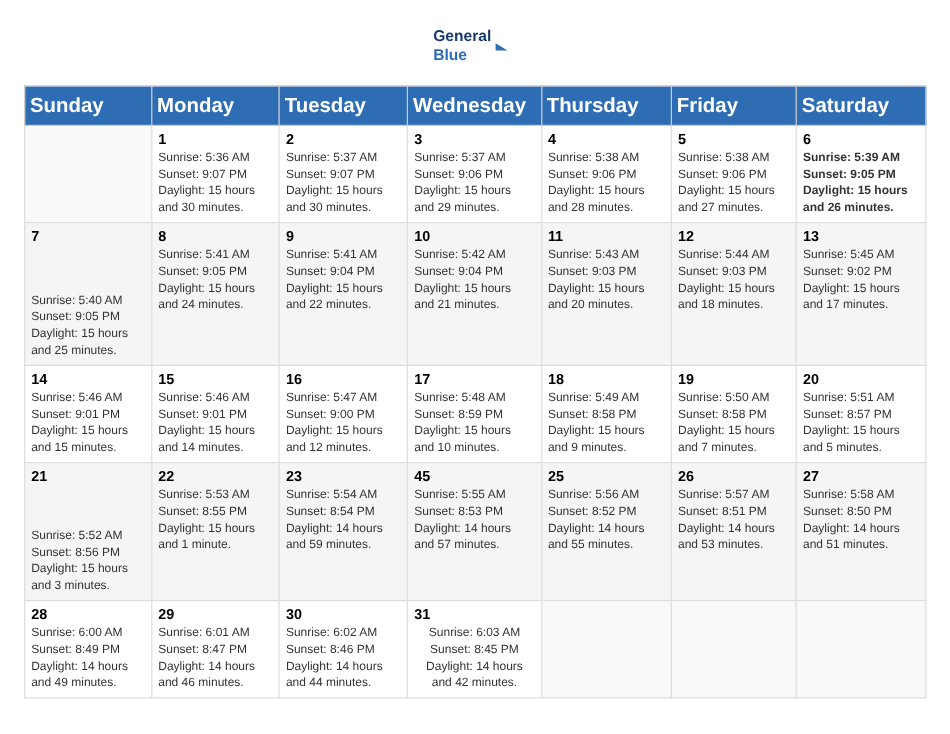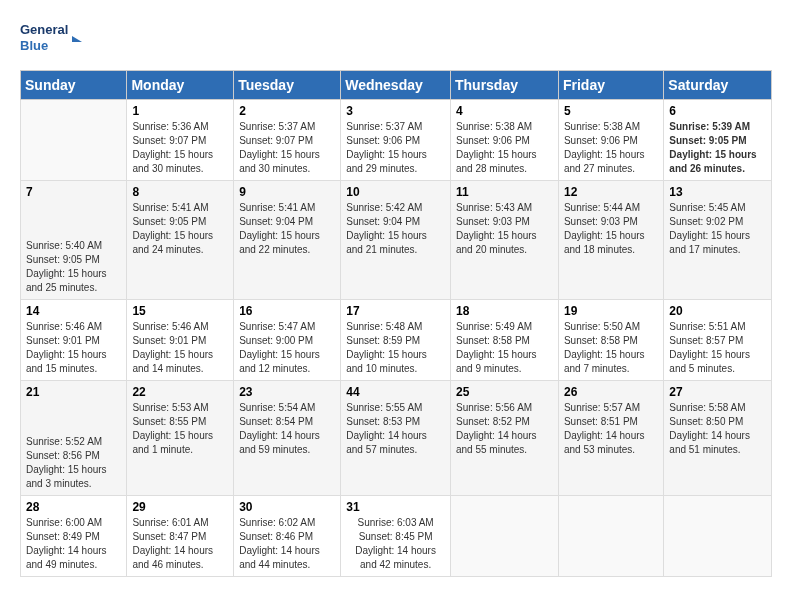--- a/index.html
+++ b/index.html
@@ -5,21 +5,21 @@
     * { box-sizing: border-box; margin: 0; padding: 0; }
     body {
       font-family: Arial, sans-serif;
       background: #fff;
       width: 792px;
       min-height: 612px;
       padding: 16px 20px;
     }
     .header {
       display: flex;
-      justify-content: flex-start;
+      justify-content: center;
       align-items: flex-start;
       margin-bottom: 10px;
     }
     .logo {
       display: flex;
       align-items: center;
     }
     .title-block {
       text-align: right;
     }
@@ -37,21 +37,21 @@
       border-collapse: collapse;
       font-size: 11px;
     }
     thead tr {
       background-color: #2e6db4;
       color: #fff;
     }
     thead th {
       padding: 6px 4px;
       text-align: left;
-      font-size: 14px;
+      font-size: 17px;
       font-weight: bold;
       border: 1px solid #ccc;
     }
     tbody tr {
       vertical-align: top;
     }
     tbody td {
       border: 1px solid #ddd;
       padding: 4px 5px;
       height: 80px;
@@ -276,21 +276,21 @@
 and 1 minute.</div>
         </td>
         <td>
           <span class="day-num">23</span>
           <div class="day-info" style="white-space: pre-line;">Sunrise: 5:54 AM
 Sunset: 8:54 PM
 Daylight: 14 hours
 and 59 minutes.</div>
         </td>
         <td>
-          <span class="day-num">44</span>
+          <span class="day-num">45</span>
           <div class="day-info" style="white-space: pre-line;">Sunrise: 5:55 AM
 Sunset: 8:53 PM
 Daylight: 14 hours
 and 57 minutes.</div>
         </td>
         <td>
           <span class="day-num">25</span>
           <div class="day-info" style="white-space: pre-line;">Sunrise: 5:56 AM
 Sunset: 8:52 PM
 Daylight: 14 hours

